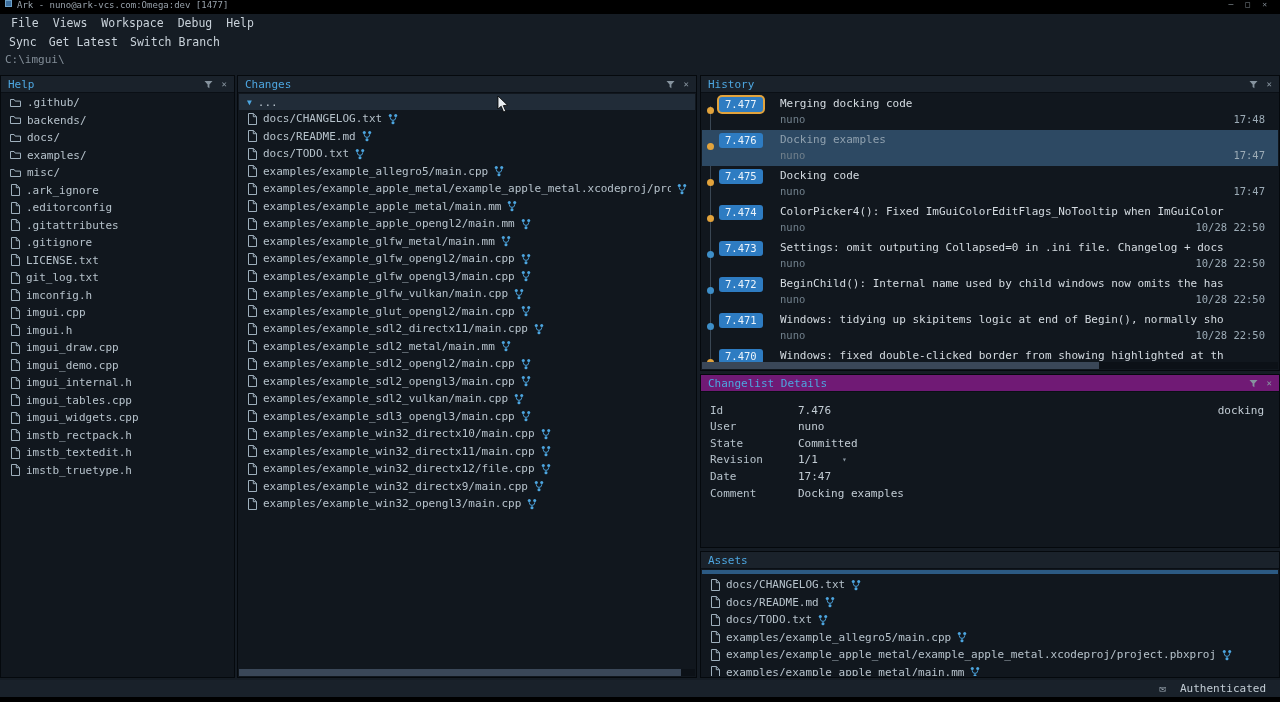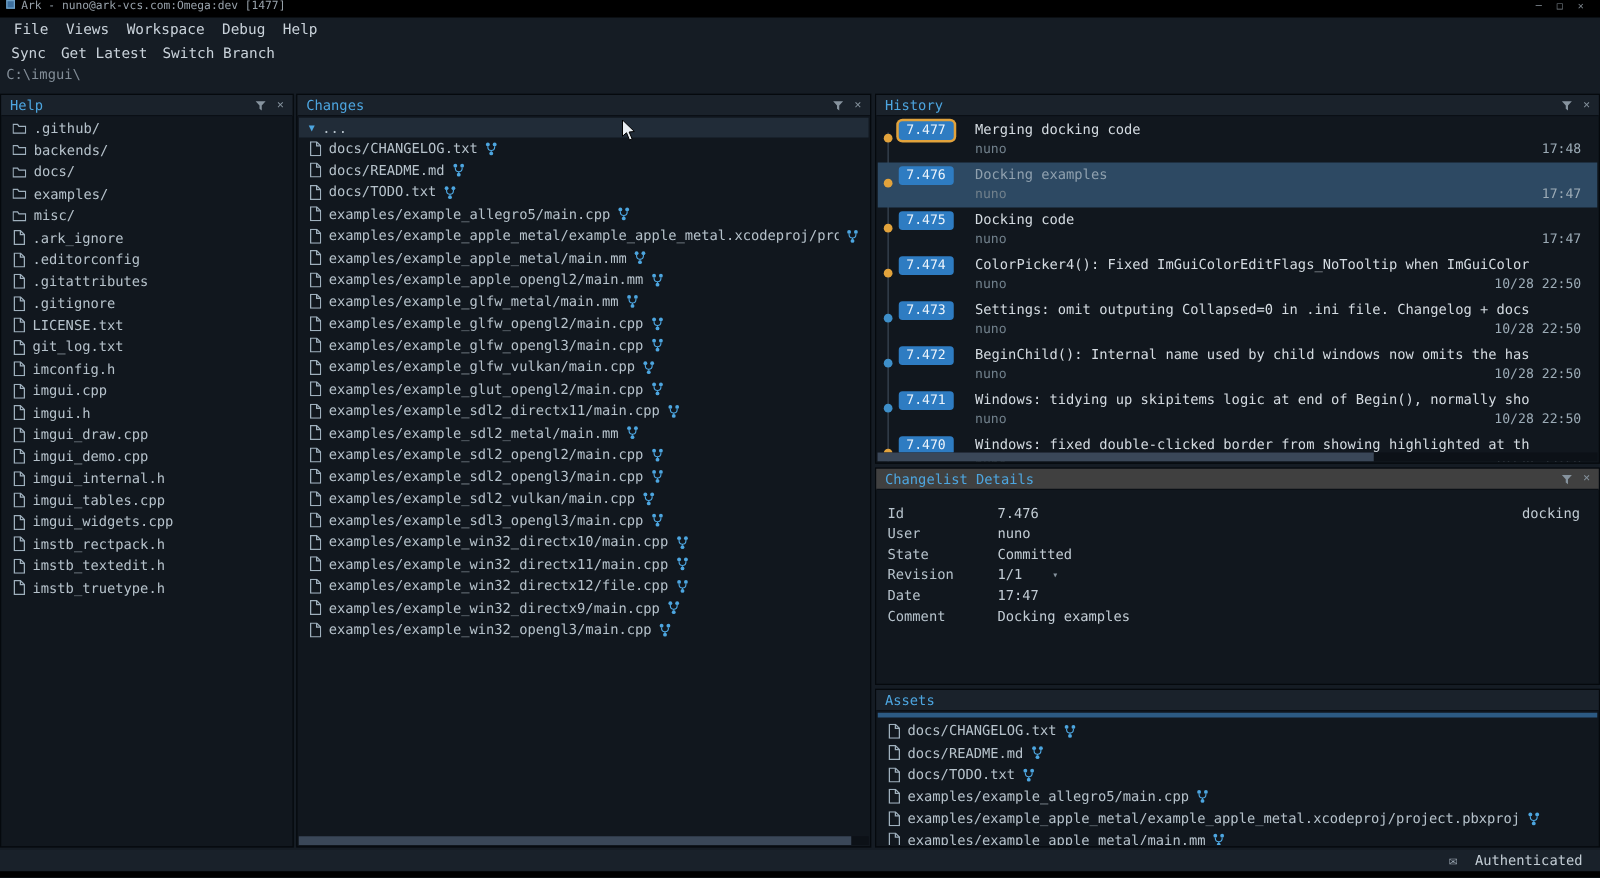--- a/index.html
+++ b/index.html
@@ -6,21 +6,21 @@
 html,body{width:1280px;height:702px;background:#151c24;overflow:hidden;
   font-family:"DejaVu Sans Mono","Liberation Mono",monospace;font-size:11px;color:#b6c2cb}
 .titlebar{position:absolute;left:0;top:0;width:100%;height:14px;background:#000;display:flex;align-items:flex-start;gap:5px;padding:0 5px;font-size:9px;color:#98a2ab}
 .app-icon{width:7px;height:7px;background:#3d6f9e;border:1px solid #6fa2c8;display:inline-block}
 .win-controls{margin-left:auto;display:flex;gap:12px;color:#7d868e;font-size:8px;padding-right:8px}
 .menubar{position:absolute;left:0;top:14px;width:100%;height:17px;display:flex;align-items:center;gap:14px;padding:0 11px;color:#c9d2da;font-size:11.5px}
 .toolbar{position:absolute;left:0;top:32px;width:100%;height:19px;display:flex;align-items:center;gap:12px;padding:0 9px;color:#c9d2da;font-size:11.5px}
 .pathbar{position:absolute;left:0;top:53px;height:16px;padding:0 5px;color:#828d97;display:flex;align-items:flex-start}
 .panel{position:absolute;background:#11171e;border:1px solid #05090d}
 .panel-header{height:17px;background:#1a222b;display:flex;align-items:center;gap:6px;padding:0 7px;border-bottom:1px solid #0a0f15}
-.panel-header.hdr-selected{background:#404040}
+.panel-header.hdr-selected{background:#701a75}
 .panel-title{color:#4da6e0}
 .hdr-right{margin-left:auto;display:flex;align-items:center;gap:9px}
 .x-icon{color:#86939e;font-size:9px}
 .funnel-slot{display:inline-flex;align-items:center}
 .panel-body{position:absolute;left:1px;right:1px;top:18px;bottom:1px;overflow:hidden}
 .row{height:17.5px;display:flex;align-items:center;gap:6px;padding:0 8px;white-space:nowrap;overflow:hidden}
 .row .txt{overflow:hidden}
 .ico{display:inline-flex;align-items:center;flex:none}
 .root-row{background:#212c38;height:16px}
 .tri{color:#4da6e0;font-size:8px}

